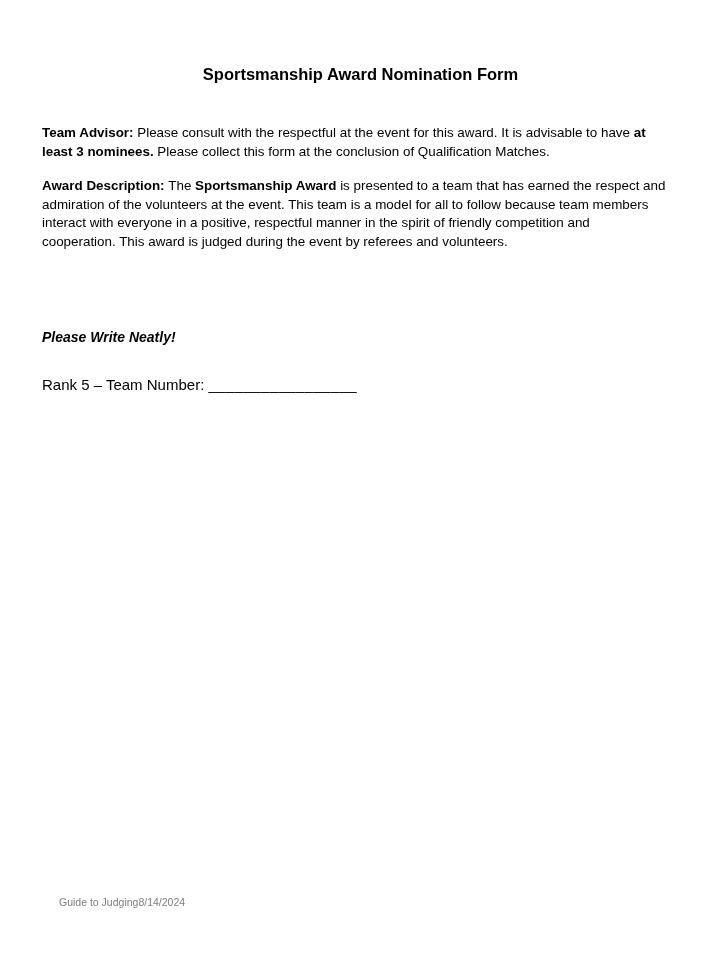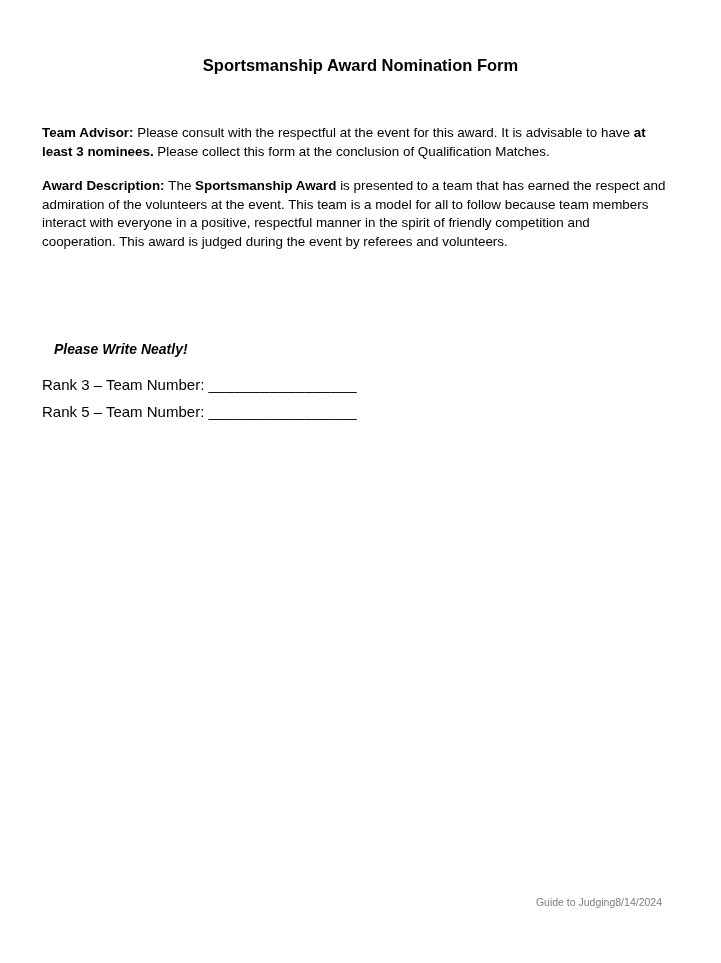--- a/index.html
+++ b/index.html
@@ -11,21 +11,21 @@
     position: relative;
     width: 721px;
     height: 963px;
     background: #ffffff;
     font-family: "Liberation Sans", sans-serif;
     color: #000000;
     overflow: hidden;
   }
   .title {
     position: absolute;
-    top: 56px;
+    top: 65px;
     left: 0;
     right: 0;
     margin: 0;
     text-align: center;
     font-size: 16.5px;
     font-weight: bold;
     line-height: 1.15;
   }
   .para {
     position: absolute;
@@ -38,21 +38,21 @@
   #p-judge { top: 124px; }
   #p-award { top: 177px; }
   #p-rank  { top: 279px; }
   .b   { font-weight: bold; }
   .u   { text-decoration: underline; }
   .big { font-weight: bold; font-size: 16.5px; }
   .neat {
     position: absolute;
     left: 42px;
     top: 329px;
-    margin: 12px;
+    margin: 0;
     font-size: 14px;
     font-weight: bold;
     font-style: italic;
     text-align: center;
   }
   .ranks {
     position: absolute;
     left: 42px;
     top: 371px;
     font-size: 15px;
@@ -64,41 +64,40 @@
   }
   .rank-blank {
     letter-spacing: 0.4px;
   }
   .footer {
     position: absolute;
     left: 59px;
     right: 59px;
     top: 896px;
     display: flex;
-    justify-content: flex-end;
+    justify-content: flex-start;
     font-size: 10.5px;
     line-height: 1.3;
   }
 </style>
 </head>
 <body>
 
 <div class="page" style="background: rgb(255, 255, 255); color: rgb(0, 0, 0);">
 
   <h1 class="title">Sportsmanship Award Nomination Form</h1>
 
   <p class="para" id="p-judge"><span class="b">Team Advisor: </span><span>Please consult with the respectful at the event for this award. It is advisable to have </span><span class="b">at least 3 nominees.</span><span> Please collect this form at the conclusion of Qualification Matches.</span></p>
 
   <p class="para" id="p-award"><span class="b">Award Description: </span><span>The </span><span class="b">Sportsmanship Award</span><span> is presented to a team that has earned the respect and admiration of the volunteers at the event. This team is a model for all to follow because team members interact with everyone in a positive, respectful manner in the spirit of friendly competition and cooperation. This award is judged during the event by referees and volunteers.</span></p>
 
 
   <p class="neat">Please Write Neatly!</p>
 
   <div class="ranks" id="rank-lines">
-      <div class="rank-row"><span class="rank-label">Rank 3 – Team Number: </span><span class="rank-blank">_________________</span></div>
       <div class="rank-row"><span class="rank-label">Rank 5 – Team Number: </span><span class="rank-blank">_________________</span></div>
     </div>
 
   <div class="footer" style="color: rgb(123, 125, 128);">
     <span>Guide to Judging</span>
     <span>8/14/2024</span>
   </div>
 
 </div>
 

